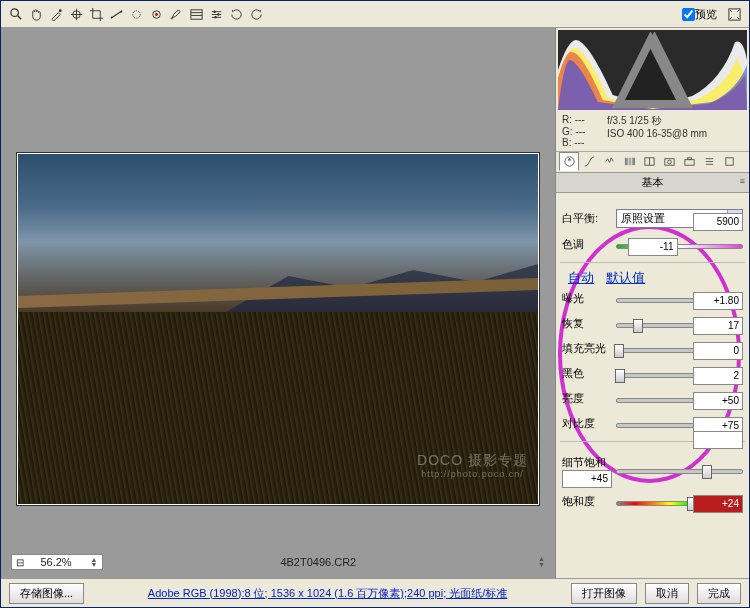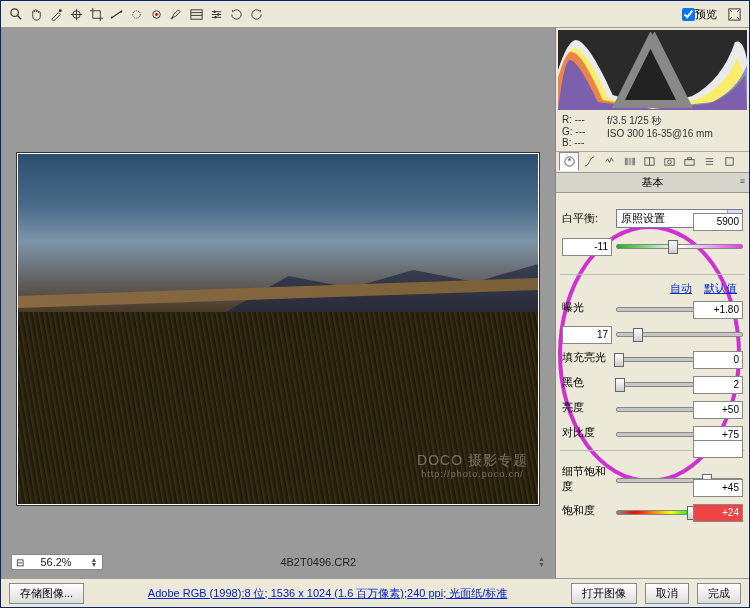--- a/index.html
+++ b/index.html
@@ -45,21 +45,21 @@
 .row .lbl{width:50px}
 .arrow-dn{width:14px;height:16px;background:#dcdcf4;border-left:1px solid #9a9ac0;display:flex;align-items:center;justify-content:center;font-size:8px;color:#335}
 .val{width:42px;border:1px solid #888;background:#fff;text-align:right;padding:1px 3px;font-size:10px;height:14px;display:flex;align-items:center;justify-content:flex-end}
 .slider{flex:1;height:16px;position:relative}
 .slider .track{position:absolute;top:7px;left:0;right:0;height:3px;background:#c6c6c6;border:1px solid #888;border-radius:2px}
 .slider .thumb{position:absolute;top:3px;width:8px;height:12px;background:linear-gradient(#fff,#ccc);border:1px solid #666;transform:translateX(-50%)}
 .slider.temp .track{background:linear-gradient(to right,#2060ff,#fff,#ffcc00)}
 .slider.tint .track{background:linear-gradient(to right,#20b020,#fff,#e040e0)}
 .slider.sat .track{background:linear-gradient(to right,#888,#f00,#ff8000,#ff0,#0f0,#0ff,#00f,#f0f)}
 hr.sep{border:none;border-top:1px solid #bbb;margin:6px -2px;position:relative;z-index:2}
-.autorow{text-align:right;margin:2px 0 4px;font-size:11px;position:relative;z-index:2}
+.autorow{text-align:left;margin:2px 0 4px;font-size:13px;position:relative;z-index:2}
 .autorow a{color:#0030cc;text-decoration:underline;margin:0 6px;cursor:pointer}
 .bottom{height:28px;border-top:1px solid #999;display:flex;align-items:center;padding:0 8px;gap:8px;background:#ece9d8}
 .btn{border:1px solid #888;background:linear-gradient(#fff,#ddd);padding:2px 10px;font-size:11px}
 .bottom .status{flex:1;text-align:center;color:#0020cc;text-decoration:underline;font-size:11px}
 .ellipse{position:absolute;border:4px solid #d030d0;border-radius:50%;width:175px;height:250px;left:558px;top:225px;z-index:1;pointer-events:none}
 </style>
 </head>
 <body>
 
 <div class="window">
@@ -205,21 +205,21 @@
           </svg>
       </div>
       <div class="readout">
         <div class="rgb">
           <div>R: ---</div>
             <div>G: ---</div>
             <div>B: ---</div>
         </div>
         <div class="shoot">
           <div>f/3.5  1/25 秒</div>
-            <div>ISO 300   16-35@16 mm</div>
+            <div>ISO 400   16-35@8 mm</div>
         </div>
       </div>
       <div class="tabstrip">
         <div class="tab active">
             <svg viewBox="0 0 14 14">
               <circle cx="7" cy="7" r="5" fill="none" stroke="#555"></circle>
               <path d="M7 3l2 3h-4z" fill="#555"></path>
             </svg>
           </div>
         <div class="tab">
@@ -285,21 +285,21 @@
           <div class="row" style="justify-content: flex-end; margin-top: -17px; margin-bottom: 6px;">
             <div class="val" style="">5900</div>
           </div>
           <div class="row">
             <span class="lbl">色调</span>
             <div class="slider tint">
               <div class="track"></div>
               <div class="thumb" style="left:45%"></div>
             </div>
           </div>
-          <div class="row" style="justify-content: flex-start; margin-top: -17px; margin-bottom: 18px;">
+          <div class="row" style="justify-content: center; margin-top: -17px; margin-bottom: 6px;">
             <div class="val" style="">-11</div>
           </div>
           <hr class="sep">
           <div class="autorow"><a>自动</a><a>默认值</a></div>
           <div class="row">
             <span class="lbl">曝光</span>
             <div class="slider ">
               <div class="track"></div>
               <div class="thumb" style="left:92%"></div>
             </div>
@@ -307,86 +307,86 @@
           <div class="row" style="justify-content: flex-end; margin-top: -17px; margin-bottom: 6px;">
             <div class="val" style="">+1.80</div>
           </div>
           <div class="row">
             <span class="lbl">恢复</span>
             <div class="slider ">
               <div class="track"></div>
               <div class="thumb" style="left:17%"></div>
             </div>
           </div>
+          <div class="row" style="justify-content: flex-end; margin-top: -17px; margin-bottom: 6px;">
+            <div class="val" style="">17</div>
+          </div>
+          <div class="row">
+            <span class="lbl">填充亮光</span>
+            <div class="slider ">
+              <div class="track"></div>
+              <div class="thumb" style="left:2%"></div>
+            </div>
+          </div>
+          <div class="row" style="justify-content: flex-end; margin-top: -17px; margin-bottom: 6px;">
+            <div class="val" style="">0</div>
+          </div>
+          <div class="row">
+            <span class="lbl">黑色</span>
+            <div class="slider ">
+              <div class="track"></div>
+              <div class="thumb" style="left:3%"></div>
+            </div>
+          </div>
+          <div class="row" style="justify-content: flex-end; margin-top: -17px; margin-bottom: 6px;">
+            <div class="val" style="">2</div>
+          </div>
+          <div class="row">
+            <span class="lbl">亮度</span>
+            <div class="slider ">
+              <div class="track"></div>
+              <div class="thumb" style="left:74%"></div>
+            </div>
+          </div>
+          <div class="row" style="justify-content: flex-end; margin-top: -17px; margin-bottom: 6px;">
+            <div class="val" style="">+50</div>
+          </div>
+          <div class="row">
+            <span class="lbl">对比度</span>
+            <div class="slider ">
+              <div class="track"></div>
+              <div class="thumb" style="left:86%"></div>
+            </div>
+          </div>
+          <div class="row" style="justify-content: flex-end; margin-top: -17px; margin-bottom: 6px;">
+            <div class="val" style="">+75</div>
+          </div>
+          <hr class="sep">
+          <div class="row" style="justify-content: flex-end; margin-top: -17px; margin-bottom: 6px;">
+            <div class="val" style=""></div>
+          </div>
+          <div class="row">
+            <span class="lbl">细节饱和度</span>
+            <div class="slider ">
+              <div class="track"></div>
+              <div class="thumb" style="left:72%"></div>
+            </div>
+          </div>
           <div class="row" style="margin-top: -17px; margin-bottom: 6px;">
-            <div class="val" style="">17</div>
-          </div>
-          <div class="row">
-            <span class="lbl">填充亮光</span>
-            <div class="slider ">
-              <div class="track"></div>
-              <div class="thumb" style="left:2%"></div>
-            </div>
-          </div>
-          <div class="row" style="justify-content: flex-end; margin-top: -17px; margin-bottom: 6px;">
-            <div class="val" style="">0</div>
-          </div>
-          <div class="row">
-            <span class="lbl">黑色</span>
-            <div class="slider ">
-              <div class="track"></div>
-              <div class="thumb" style="left:3%"></div>
-            </div>
-          </div>
-          <div class="row" style="justify-content: flex-end; margin-top: -17px; margin-bottom: 6px;">
-            <div class="val" style="">2</div>
-          </div>
-          <div class="row">
-            <span class="lbl">亮度</span>
-            <div class="slider ">
-              <div class="track"></div>
-              <div class="thumb" style="left:74%"></div>
-            </div>
-          </div>
-          <div class="row" style="justify-content: flex-end; margin-top: -17px; margin-bottom: 6px;">
-            <div class="val" style="">+50</div>
-          </div>
-          <div class="row">
-            <span class="lbl">对比度</span>
-            <div class="slider ">
-              <div class="track"></div>
-              <div class="thumb" style="left:86%"></div>
-            </div>
-          </div>
-          <div class="row" style="justify-content: flex-end; margin-top: -17px; margin-bottom: 6px;">
-            <div class="val" style="">+75</div>
-          </div>
-          <hr class="sep">
-          <div class="row" style="justify-content: flex-end; margin-top: -17px; margin-bottom: 6px;">
-            <div class="val" style=""></div>
-          </div>
-          <div class="row">
-            <span class="lbl">细节饱和度</span>
-            <div class="slider ">
-              <div class="track"></div>
-              <div class="thumb" style="left:72%"></div>
-            </div>
-          </div>
-          <div class="row" style="justify-content: flex-end; margin-top: -17px; margin-bottom: 6px;">
             <div class="val" style="">+45</div>
           </div>
           <div class="row">
             <span class="lbl">饱和度</span>
             <div class="slider sat">
               <div class="track"></div>
               <div class="thumb" style="left:60%"></div>
             </div>
           </div>
           <div class="row" style="justify-content: flex-end; margin-top: -17px; margin-bottom: 6px;">
-            <div class="val" style="background:#ef4444;color:#fff">+24</div>
+            <div class="val" style="background:#b91c1c;color:#fff">+24</div>
           </div>
         </div>
     </div>
   </div>
 
   <div class="bottom">
     <div class="btn">存储图像...</div>
     <div class="status">Adobe RGB (1998):8 位; 1536 x 1024 (1.6 百万像素);240 ppi; 光面纸/标准</div>
     <div class="btn">打开图像</div>
     <div class="btn">取消</div>

